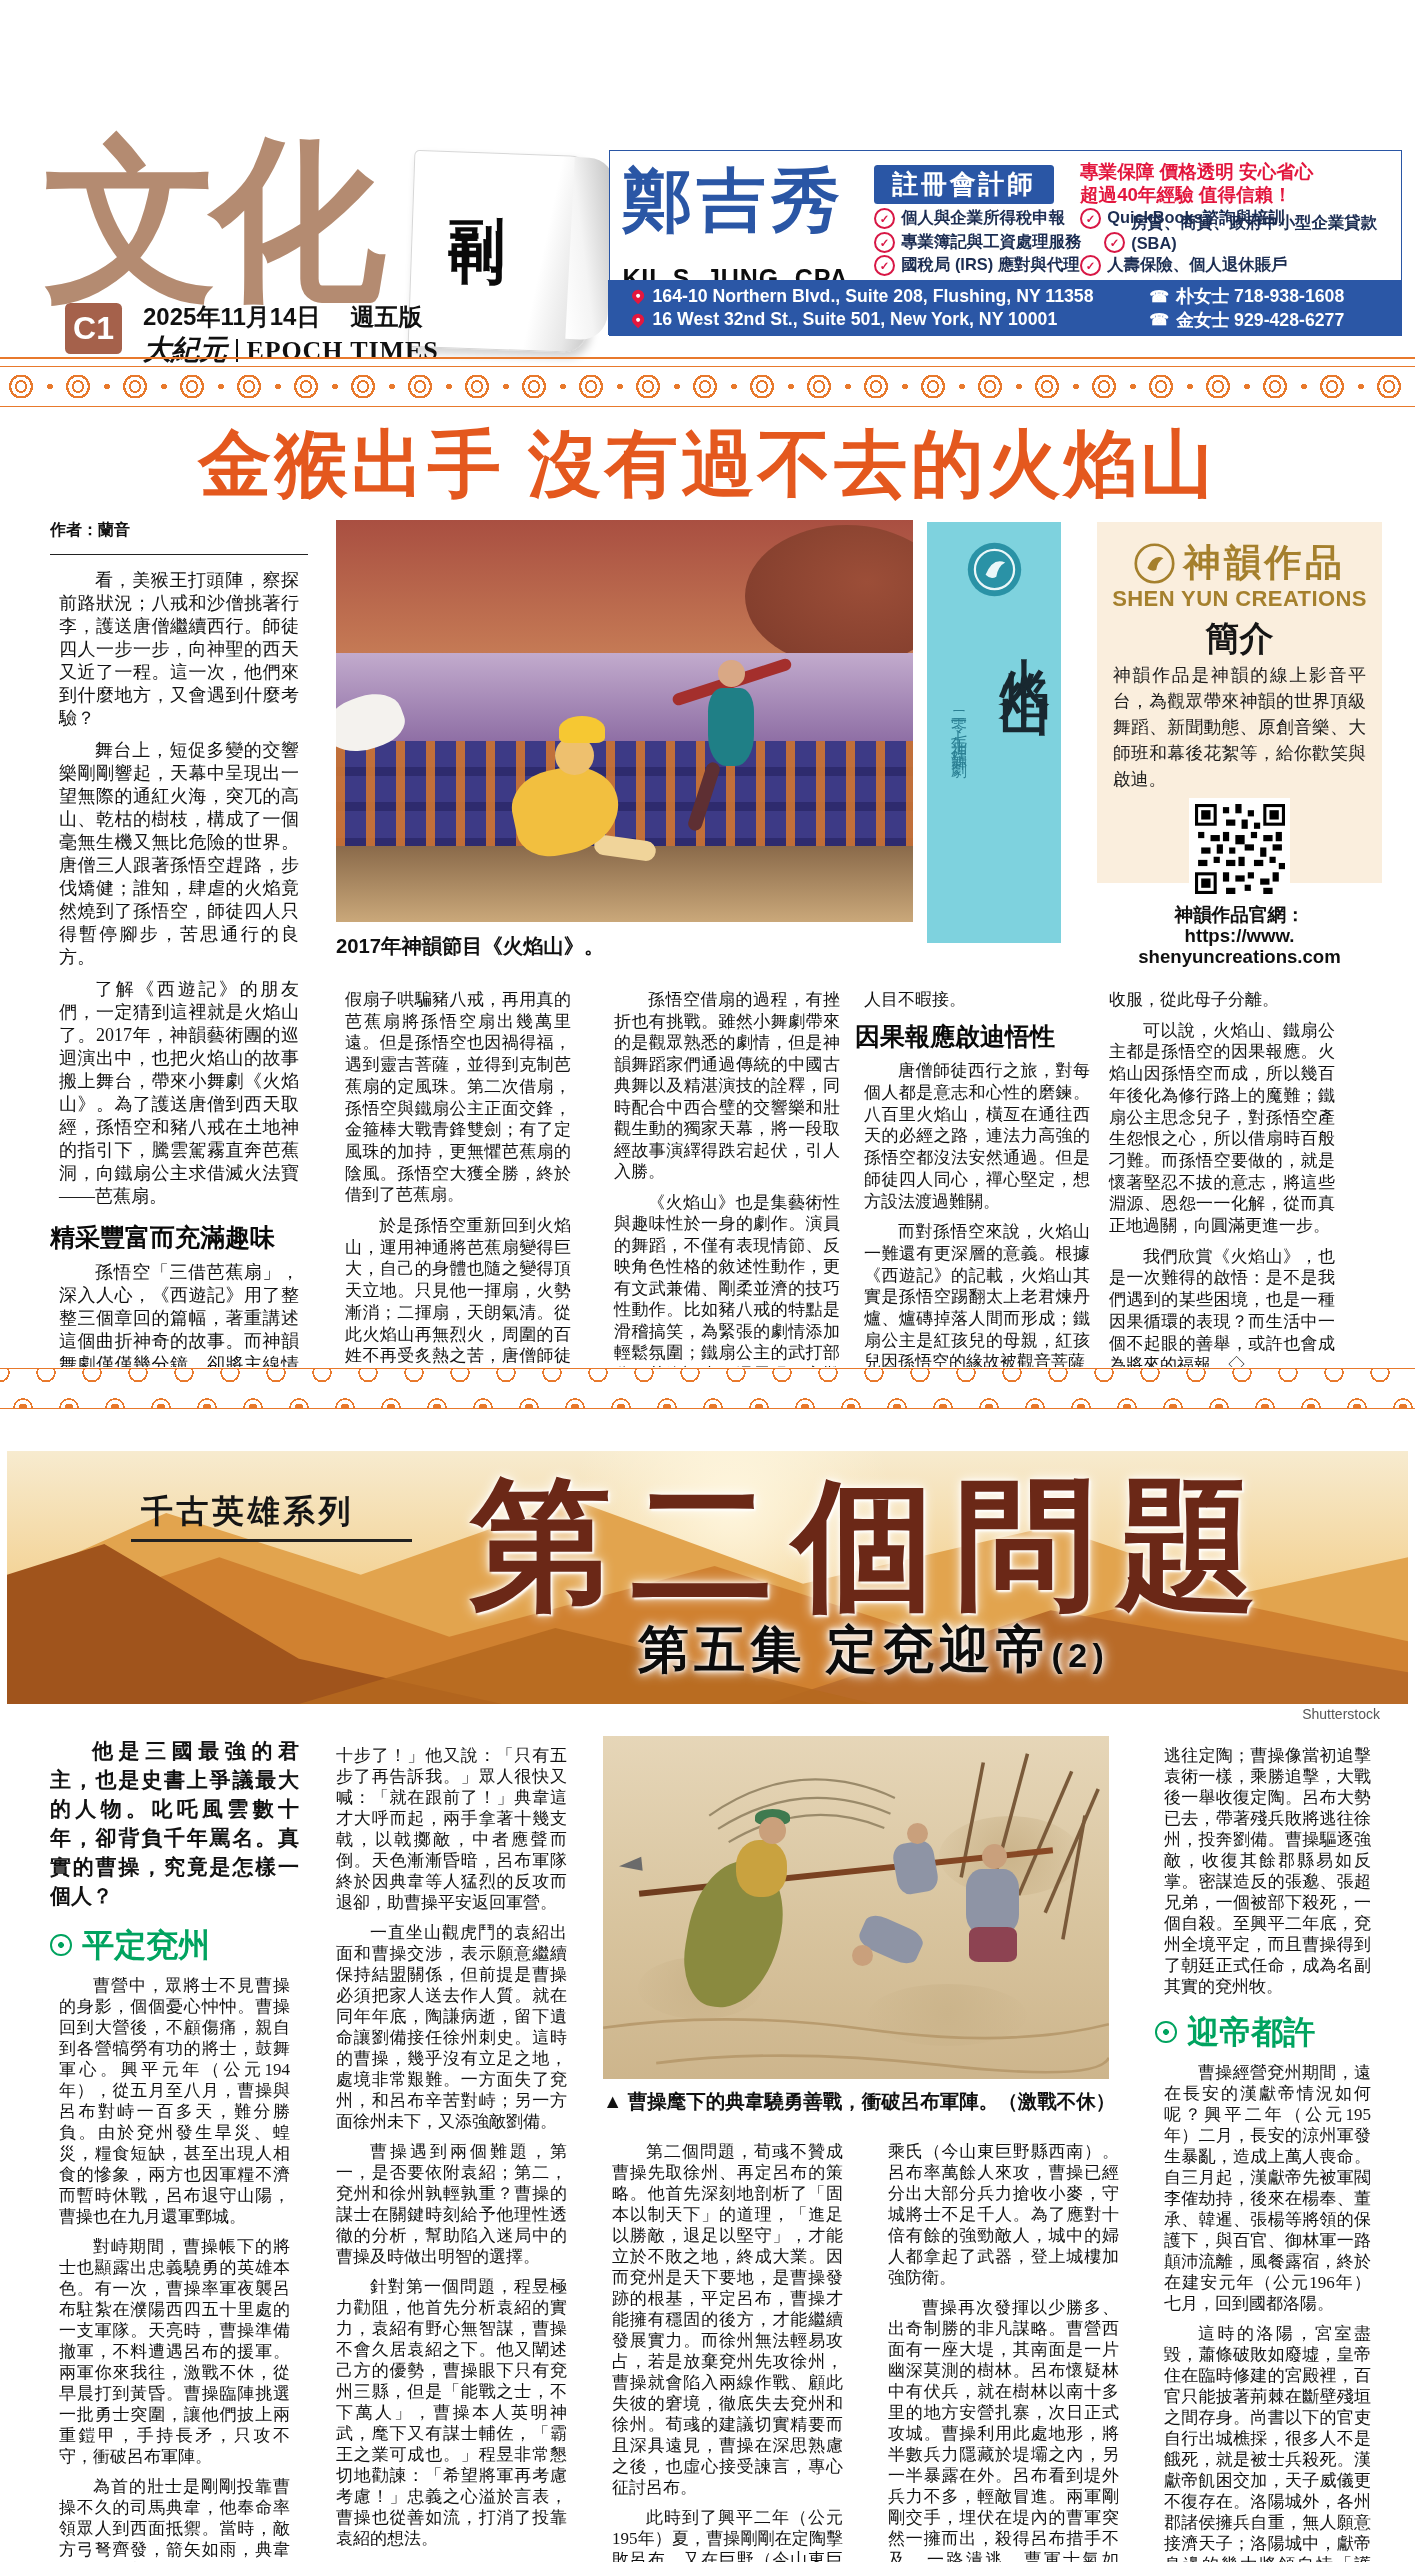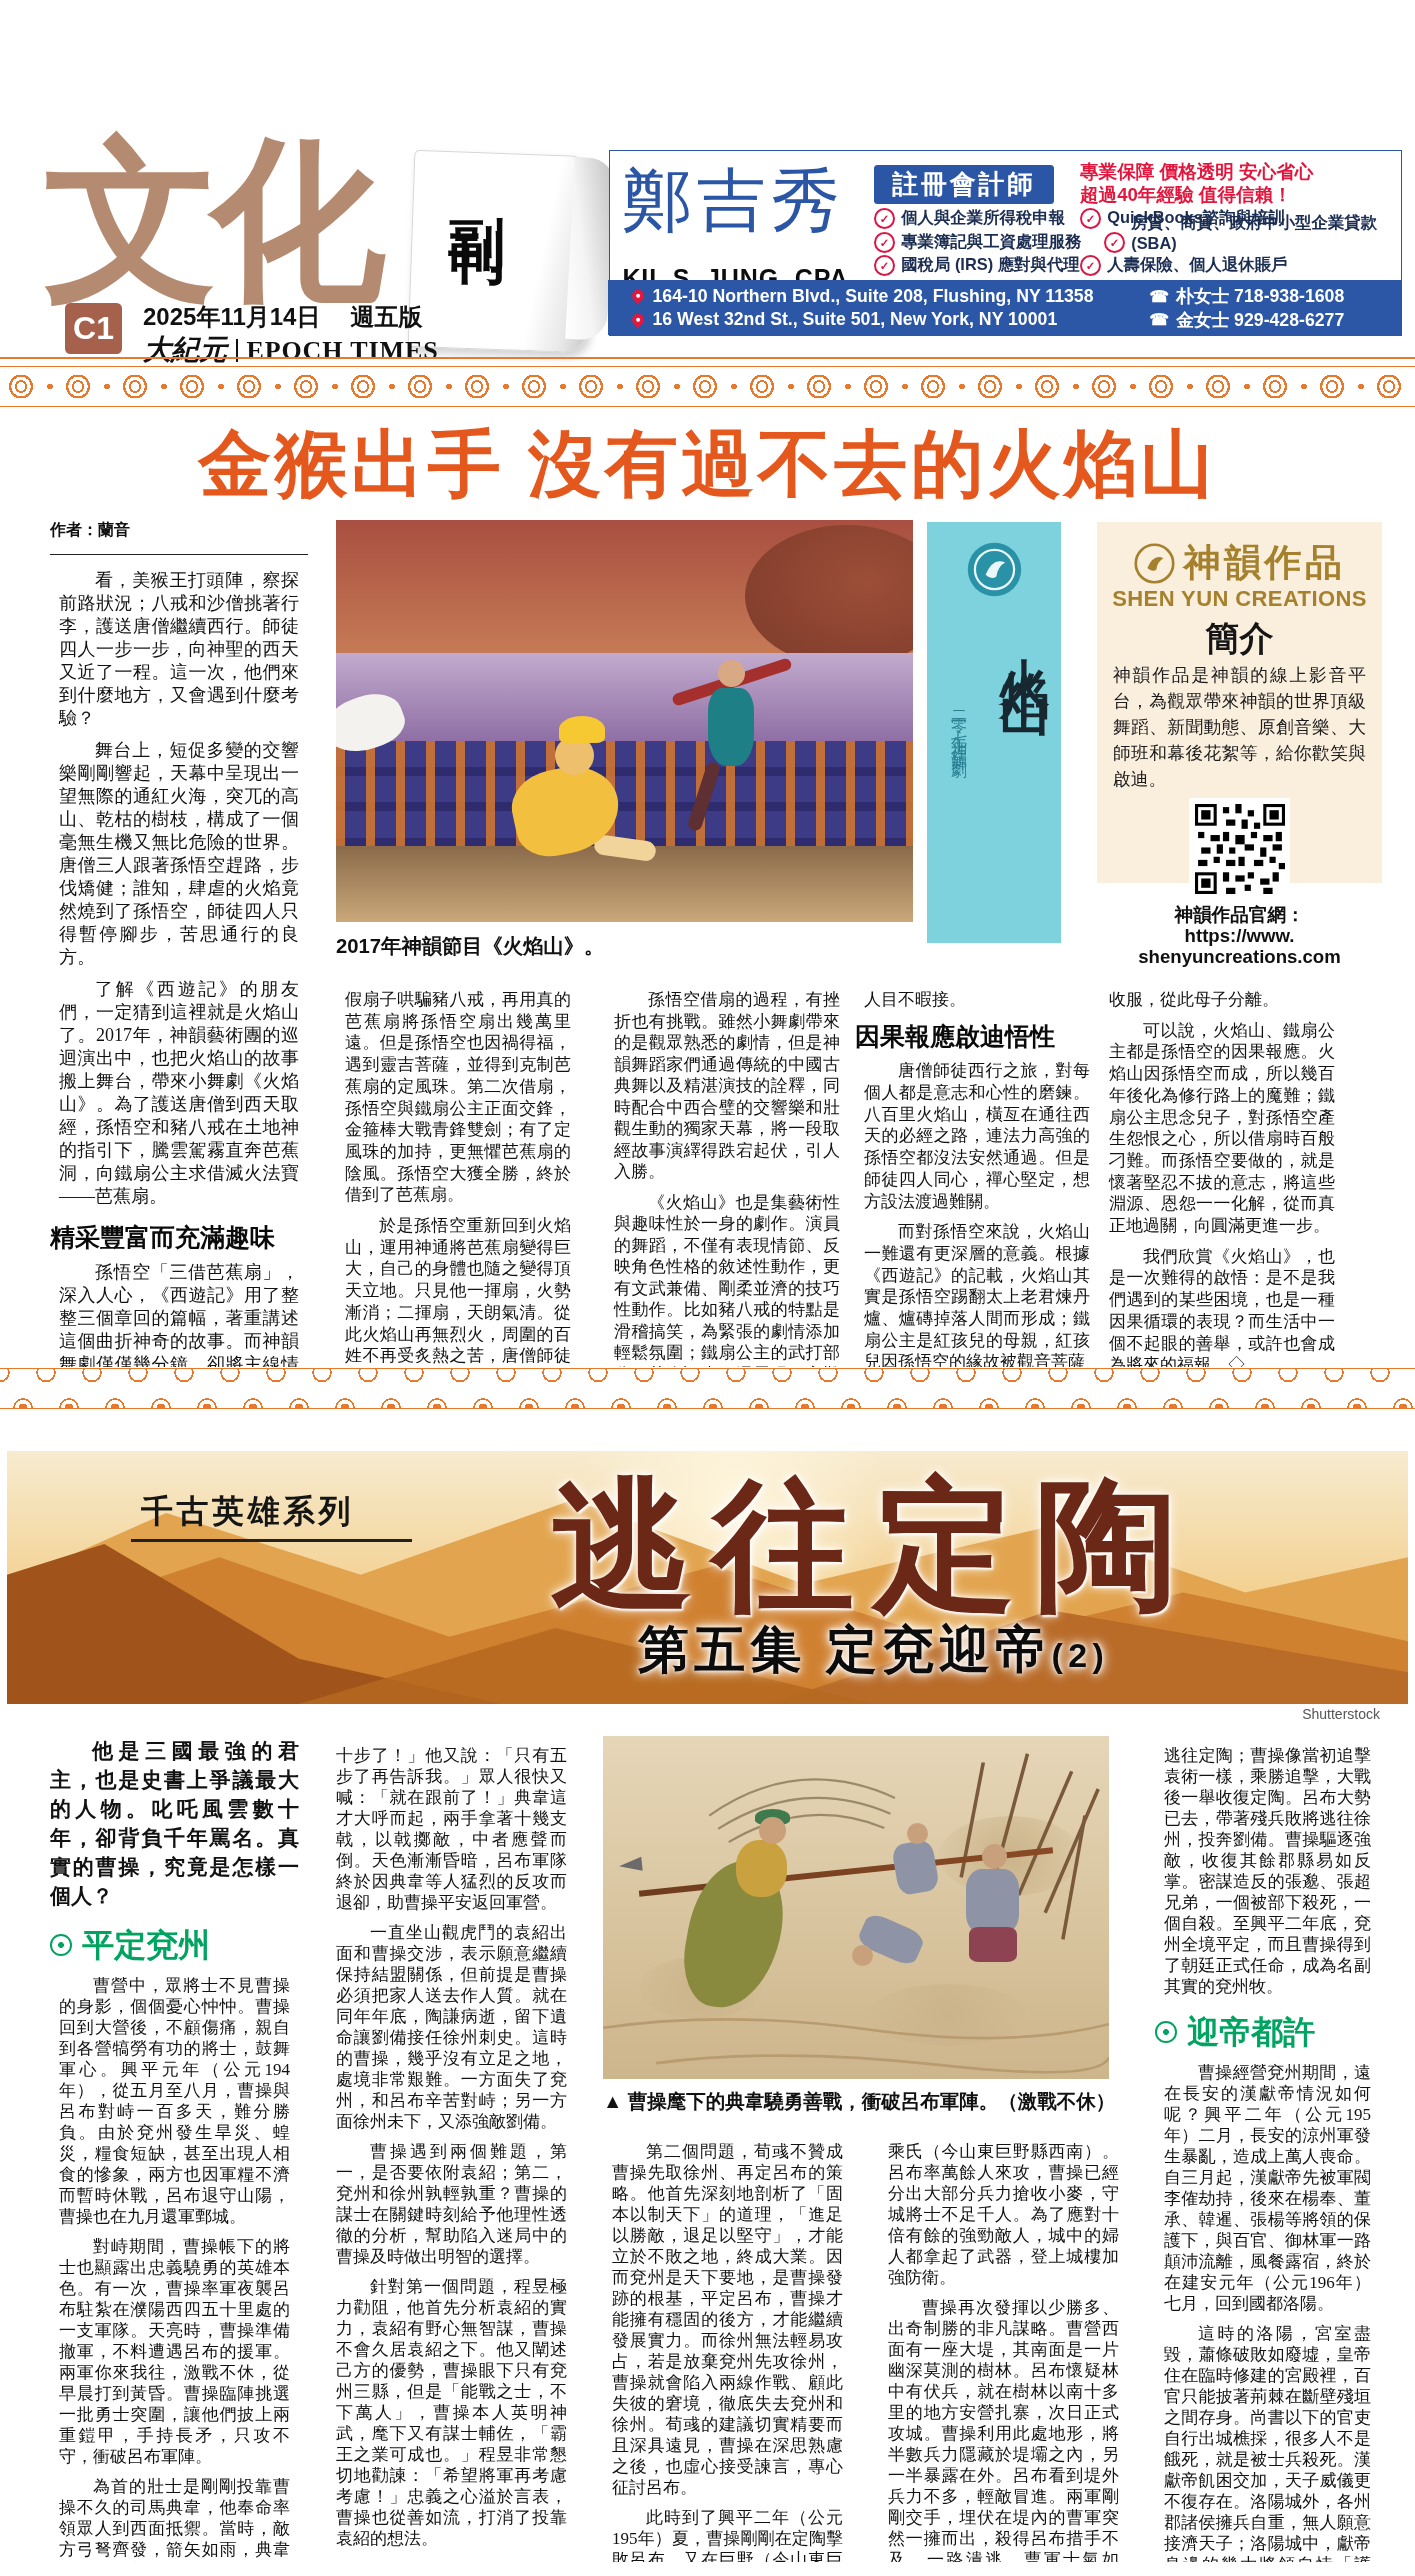--- a/index.html
+++ b/index.html
@@ -18,21 +18,21 @@
   .pagecode{left:65px;top:303px;width:57px;height:51px;background:#a5614b;border-radius:5.3px;color:#fff;
             font-size:32px;font-weight:bold;display:flex;align-items:center;justify-content:center;}
   .dateline{left:143px;top:301px;font-size:24px;font-weight:bold;color:#111;display:flex;gap:30px;}
   .brandline{left:143px;top:331px;display:flex;align-items:baseline;gap:8.8px;}
   .brand-cn{font-family:"Liberation Serif",serif;font-weight:900;font-style:italic;font-size:28px;}
   .brand-sep{width:1.8px;height:23px;background:#111;align-self:center;}
   .brand-en{font-family:"Liberation Serif",serif;font-weight:bold;font-size:26px;letter-spacing:0.9px;}
 
   
   .ad{left:609px;top:150px;width:791px;height:184px;border:1.8px solid #2a56a5;background:#fff;}
-  .ad-name{position:absolute;left:12.4px;top:3.5px;font-size:69px;font-weight:normal;color:#2a56a5;letter-spacing:5.3px;}
+  .ad-name{position:absolute;left:12.4px;top:3.5px;font-size:69px;font-weight:bold;color:#2a56a5;letter-spacing:5.3px;}
   .ad-name-en{position:absolute;left:12.4px;top:113px;font-size:25px;font-weight:bold;color:#0d0d0d;letter-spacing:0.9px;}
   .ad-badge{position:absolute;left:264px;top:14px;width:180px;height:39px;background:#2a56a5;border-radius:3.5px;
             color:#fff;font-size:26px;font-weight:bold;display:flex;align-items:center;justify-content:center;letter-spacing:2.7px;}
   .ad-slogan{position:absolute;left:470px;top:8.8px;width:310px;color:#e3173e;font-size:18.6px;font-weight:bold;line-height:23px;}
   .svc{position:absolute;display:flex;align-items:flex-end;gap:6.2px;font-size:16.4px;font-weight:bold;color:#1c2d52;height:21px;}
   .check{width:17px;height:17px;border:2.2px solid #d81745;border-radius:50%;color:#d81745;flex:0 0 auto;
          display:flex;align-items:center;justify-content:center;font-size:11.5px;font-weight:bold;}
   .check::after{content:"✓";}
   .ad-bar{position:absolute;left:-1.8px;top:129px;width:791px;height:53px;background:#2b57a6;border:1.8px solid #2b57a6;color:#fff;}
   .ad-row{position:absolute;left:23px;display:flex;align-items:center;height:23px;font-size:17.7px;font-weight:bold;white-space:nowrap;}
@@ -387,21 +387,21 @@
     <rect width="1584" height="286" fill="url(#sky)"></rect>
     <circle cx="820" cy="60" r="180" fill="url(#sun)"></circle>
     <polygon points="0,150 180,70 400,140 640,55 900,150 1180,85 1400,160 1584,120 1584,286 0,286" fill="#e2a44e"></polygon>
     <polygon points="0,200 240,120 500,210 800,130 1080,220 1330,160 1584,215 1584,286 0,286" fill="#cf7f2e" opacity="0.95"></polygon>
     <polygon points="0,286 0,140 110,105 330,235 560,286" fill="#a0541c"></polygon>
     <polygon points="860,286 1180,180 1584,250 1584,286" fill="#b96b28"></polygon>
     <polygon points="330,286 620,200 980,286" fill="#b5681f" opacity="0.85"></polygon>
   </svg>
   <div class="series">千古英雄系列</div>
   <div class="series-underline"></div>
-  <div class="hero-title">逃往定陶</div>
+  <div class="hero-title">第二個問題</div>
   <div class="hero-sub">
     <span>第五集 定兗迎帝</span><span class="num">(2)</span>
   </div>
 </div>
 <div class="abs credit">Shutterstock</div>
 
 <div class="abs a2">
   <div class="acol a2c1">
       <div>
         <div class="lead">他是三國最強的君主，也是史書上爭議最大的人物。叱吒風雲數十年，卻背負千年罵名。真實的曹操，究竟是怎樣一個人？</div>

